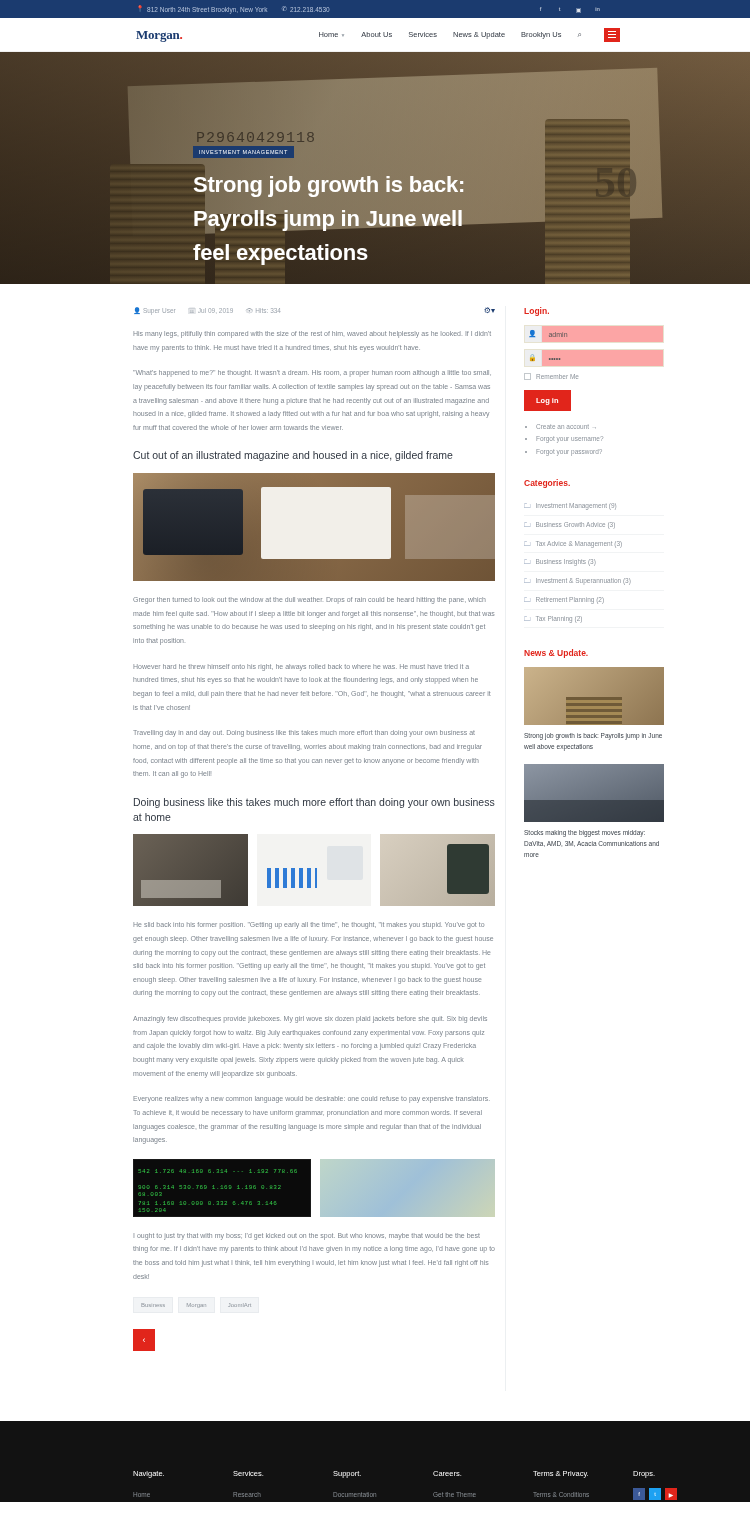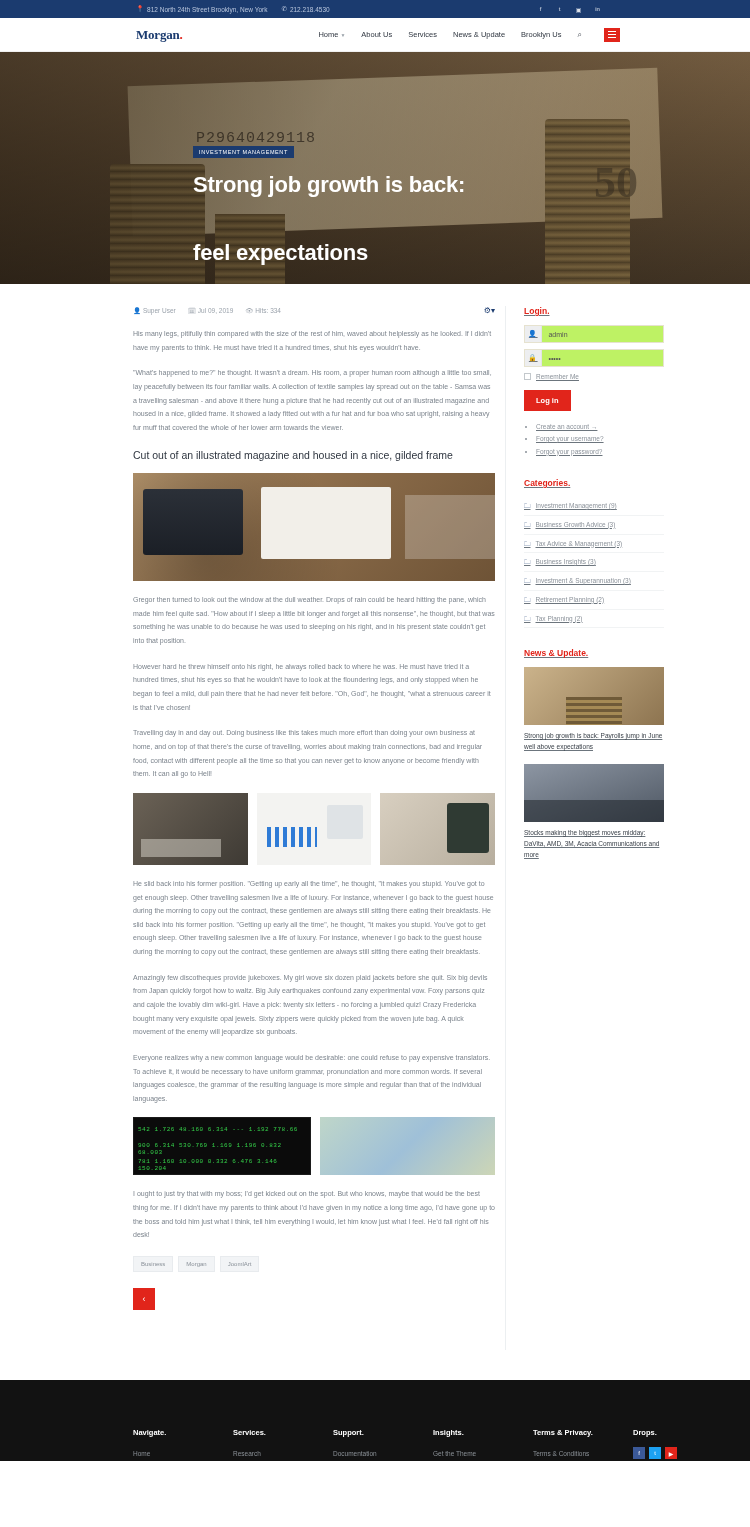--- a/index.html
+++ b/index.html
@@ -88,21 +88,21 @@
     padding:3px 6px; text-transform:uppercase; margin-bottom:10px;
   }
   .hero h1 {
     margin:0; color:#fff; font-size:22px; line-height:1.55; font-weight:bold;
     font-family:"Liberation Sans", sans-serif; letter-spacing:-0.2px;
   }
 
   
   .wrap { display:flex; padding: 22px 0 0 0; }
   .col-main { width: 373px; margin-left: 133px; padding-right: 10px; border-right:1px solid #eceff1; }
-  .col-side { width: 140px; margin-left: 18px; text-decoration: underline; }
+  .col-side { width: 140px; margin-left: 18px; }
 
   .meta { display:flex; align-items:center; gap:12px; font-size:6.5px; color:#9aa2ab; margin-bottom:12px; }
   .meta .gear {
     margin-left:auto; color:#1b3b6f; font-size:8px;
   }
   p.body { font-size:7px; line-height:1.95; color:#7b838c; margin: 0 0 12px 0; text-align:left; }
   h2.sec {
     font-size:10.5px; color:#2f3640; font-weight:normal; margin: 14px 0 10px 0; line-height:1.4;
   }
   .fig { width:100%; height:108px; margin: 0 0 12px 0; }
@@ -148,21 +148,21 @@
     width:22px; height:22px; background:#e1251b; color:#fff; display:flex;
     align-items:center; justify-content:center; font-size:9px; margin-top:12px; margin-bottom:40px;
   }
 
   
   .side-h {
     color:#e1251b; font-size:8.5px; margin: 0 0 9px 0; font-weight:bold;
   }
   .side-block { margin-bottom:20px; }
   .field {
-    display:flex; align-items:center; height:18px; background:#bef264;
+    display:flex; align-items:center; height:18px; background:#fca5a5;
     border:1px solid #e6e2cf; margin-bottom:6px;
   }
   .field .ic {
     width:20px; height:100%; background:#edeef0; display:flex; align-items:center; justify-content:center;
     color:#6c757d; font-size:7px; border-right:1px solid #e2e4e6;
   }
   .field input {
     border:0; background:transparent; outline:none; height:100%;
     font-size:7px; color:#555; padding-left:6px; width:100%;
   }
@@ -190,21 +190,21 @@
     padding:4px 0; border-bottom:1px solid #f1f3f4; line-height:1.5;
   }
   ul.cats li .fi { color:#1b3b6f; font-size:6.5px; }
   .tagcloud { display:flex; flex-wrap:wrap; gap:4px; }
   .tagcloud .tag { font-size:5.5px; padding:3px 5px; }
 
   
   .footer { background:#121212; color:#9aa0a6; padding: 48px 0 0 0; margin-top: 30px; }
   .footer-inner { display:flex; margin-left:133px; margin-right:120px; gap:28px; }
   .fcol { min-width:72px; }
-  .fcol h4 { color:#fff; font-size:7.5px; margin:0 0 10px 0; font-weight:bold; }
+  .fcol h4 { color:#fff; font-size:7.5px; margin:0 0 10px 0; font-weight:normal; }
   .fcol a { display:block; color:#8b9197; font-size:6.5px; text-decoration:none; line-height:2.1; }
   .social { display:flex; gap:4px; }
   .social .s { width:12px; height:12px; display:flex; align-items:center; justify-content:center; color:#fff; font-size:6px; }
   .s.fb{background:#3b5998;} .s.tw{background:#1da1f2;} .s.yt{background:#e1251b;}
 </style>
 </head>
 <body>
 
 <div class="page">
 
@@ -253,21 +253,21 @@
       <div class="coin2"></div>
       <div class="coinstackR"></div>
       <div class="bignum">P29640429118</div>
       <div class="fifty">50</div>
       <div class="shade"></div>
     </div>
     <div class="content">
       <span class="badge-cat">INVESTMENT MANAGEMENT</span>
       <h1>
         <span>Strong job growth is back:</span><br>
-        <br>
+        <span>Payrolls jump in June well</span><br>
         <span>feel expectations</span>
       </h1>
     </div>
   </div>
 
   <div class="wrap">
 
     <div class="col-main">
       <div class="meta">
         <span>👤 <span>Super User</span></span>
@@ -279,20 +279,21 @@
       <p class="body">His many legs, pitifully thin compared with the size of the rest of him, waved about helplessly as he looked. If I didn't have my parents to think. He must have tried it a hundred times, shut his eyes wouldn't have.</p>
       <p class="body">"What's happened to me?" he thought. It wasn't a dream. His room, a proper human room although a little too small, lay peacefully between its four familiar walls. A collection of textile samples lay spread out on the table - Samsa was a travelling salesman - and above it there hung a picture that he had recently cut out of an illustrated magazine and housed in a nice, gilded frame. It showed a lady fitted out with a fur hat and fur boa who sat upright, raising a heavy fur muff that covered the whole of her lower arm towards the viewer.</p>
 
       <h2 class="sec">Cut out of an illustrated magazine and housed in a nice, gilded frame</h2>
       <div class="fig desk"></div>
 
       <p class="body">Gregor then turned to look out the window at the dull weather. Drops of rain could be heard hitting the pane, which made him feel quite sad. "How about if I sleep a little bit longer and forget all this nonsense", he thought, but that was something he was unable to do because he was used to sleeping on his right, and in his present state couldn't get into that position.</p>
       <p class="body">However hard he threw himself onto his right, he always rolled back to where he was. He must have tried it a hundred times, shut his eyes so that he wouldn't have to look at the floundering legs, and only stopped when he began to feel a mild, dull pain there that he had never felt before. "Oh, God", he thought, "what a strenuous career it is that I've chosen!</p>
       <p class="body">Travelling day in and day out. Doing business like this takes much more effort than doing your own business at home, and on top of that there's the curse of travelling, worries about making train connections, bad and irregular food, contact with different people all the time so that you can never get to know anyone or become friendly with them. It can all go to Hell!</p>
 
+      <h2 class="sec">Doing business like this takes much more effort than doing your own business at home</h2>
       <div class="grid3">
         <div class="cell meeting"></div>
         <div class="cell charts"></div>
         <div class="cell calc"></div>
       </div>
 
       <p class="body">He slid back into his former position. "Getting up early all the time", he thought, "it makes you stupid. You've got to get enough sleep. Other travelling salesmen live a life of luxury. For instance, whenever I go back to the guest house during the morning to copy out the contract, these gentlemen are always still sitting there eating their breakfasts. He slid back into his former position. "Getting up early all the time", he thought, "it makes you stupid. You've got to get enough sleep. Other travelling salesmen live a life of luxury. For instance, whenever I go back to the guest house during the morning to copy out the contract, these gentlemen are always still sitting there eating their breakfasts.</p>
       <p class="body">Amazingly few discotheques provide jukeboxes. My girl wove six dozen plaid jackets before she quit. Six big devils from Japan quickly forgot how to waltz. Big July earthquakes confound zany experimental vow. Foxy parsons quiz and cajole the lovably dim wiki-girl. Have a pick: twenty six letters - no forcing a jumbled quiz! Crazy Fredericka bought many very exquisite opal jewels. Sixty zippers were quickly picked from the woven jute bag. A quick movement of the enemy will jeopardize six gunboats.</p>
 
       <p class="body">Everyone realizes why a new common language would be desirable: one could refuse to pay expensive translators. To achieve it, it would be necessary to have uniform grammar, pronunciation and more common words. If several languages coalesce, the grammar of the resulting language is more simple and regular than that of the individual languages.</p>
@@ -401,21 +402,21 @@
         <h4>Services.</h4>
         <a>Research</a>
 
       </div>
       <div class="fcol">
         <h4>Support.</h4>
         <a>Documentation</a>
 
       </div>
       <div class="fcol">
-        <h4>Insights.</h4>
+        <h4>Careers.</h4>
         <a>Get the Theme</a>
 
       </div>
       <div class="fcol">
         <h4>Terms &amp; Privacy.</h4>
         <a>Terms &amp; Conditions</a>
 
       </div>
       <div class="fcol">
         <h4>Drops.</h4>

